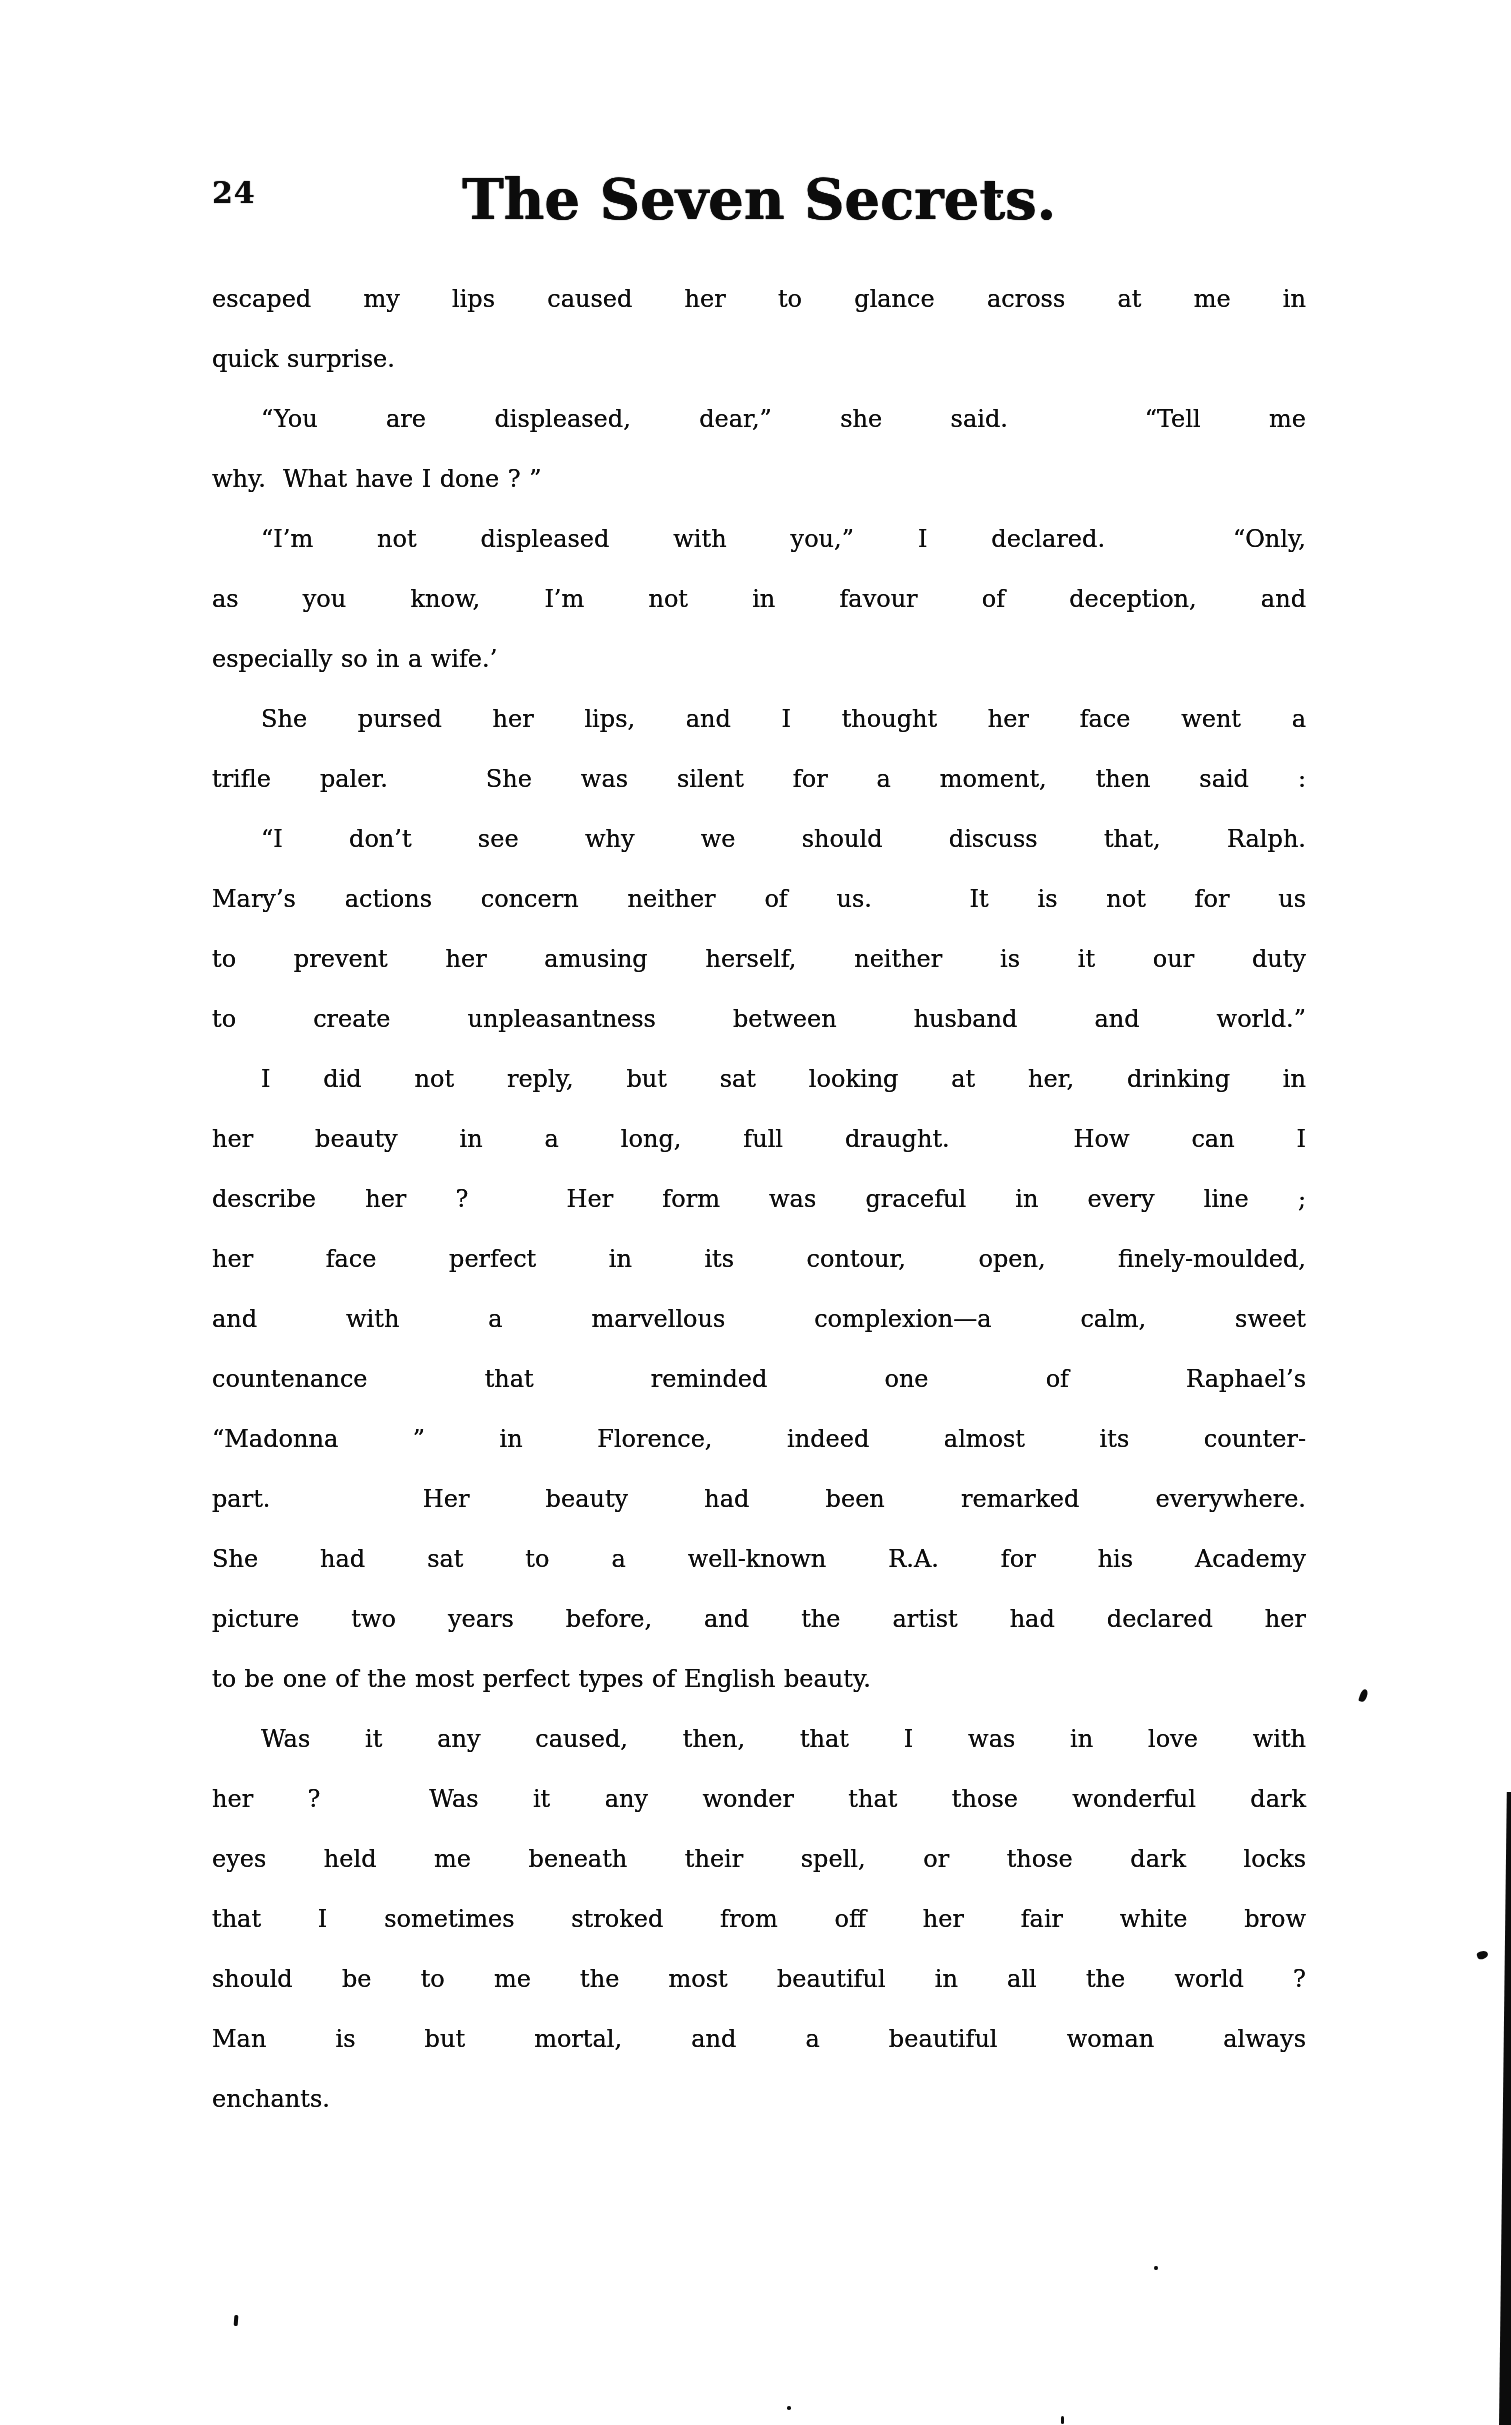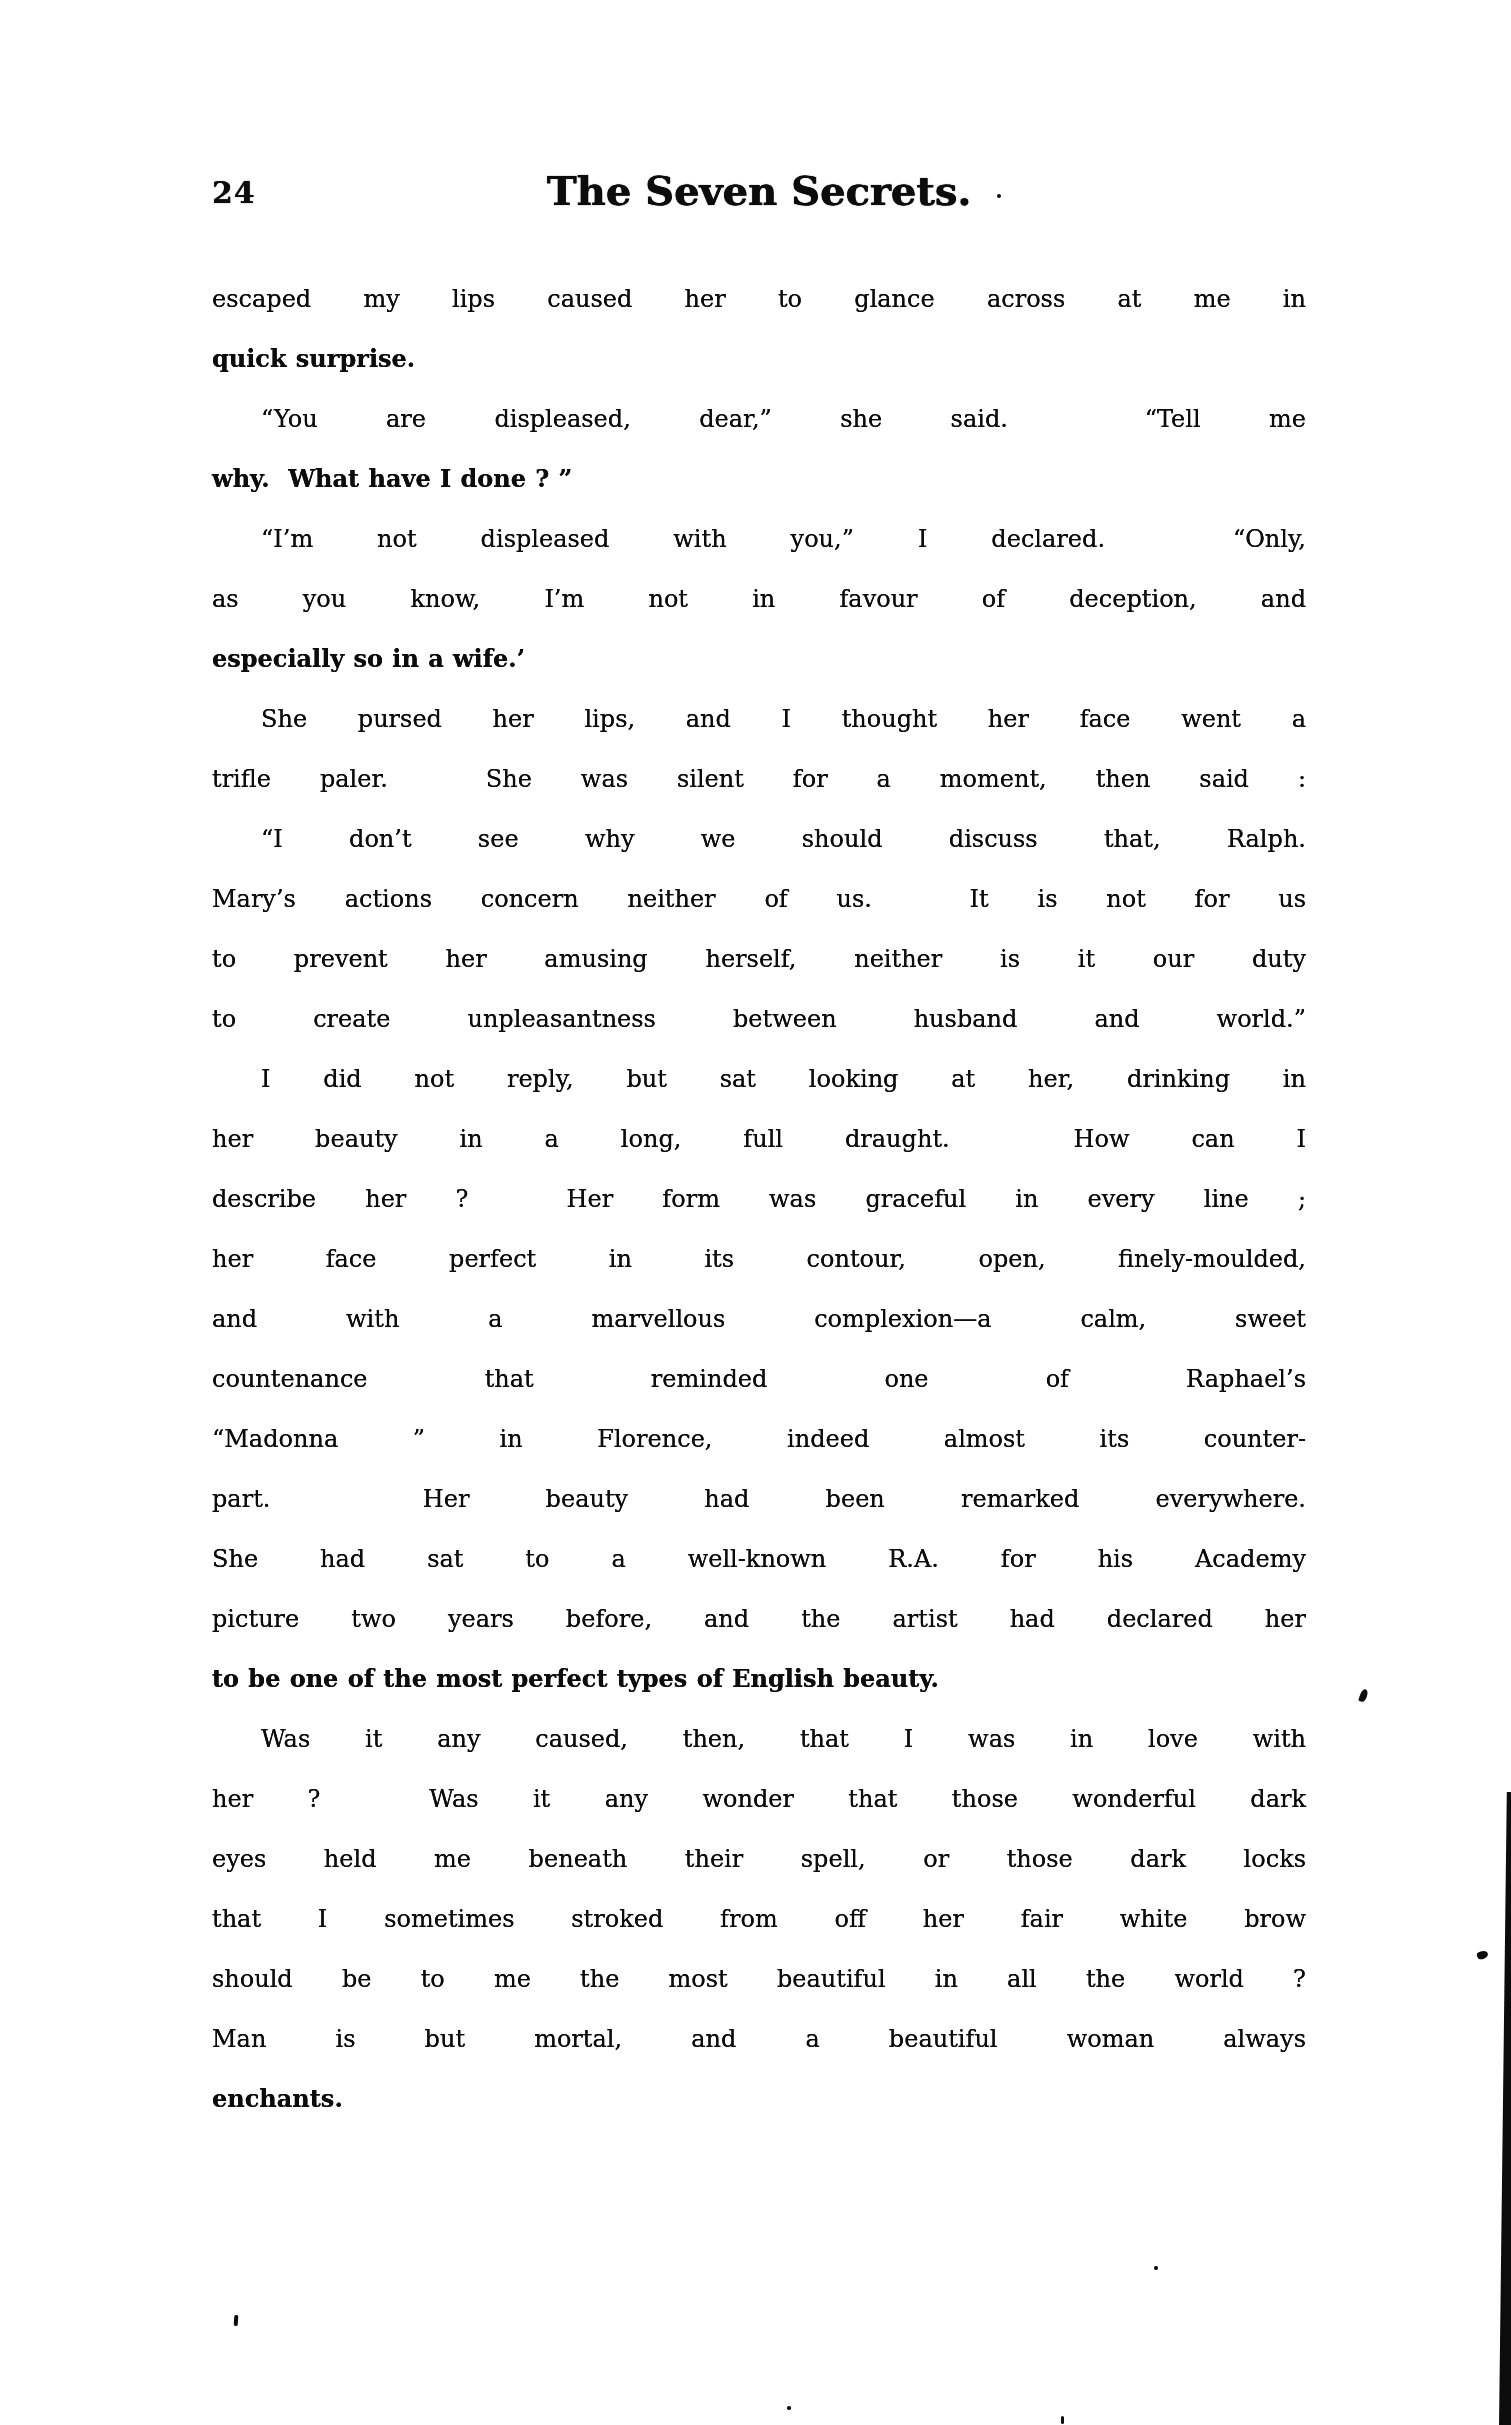--- a/index.html
+++ b/index.html
@@ -15,39 +15,39 @@
   .header{position:absolute;left:212px;top:171px;width:1094px;height:70px;}
   .page-number{
     position:absolute;left:0;top:7px;
     font-size:30px;font-weight:bold;line-height:1;
     letter-spacing:0.9px;
     text-shadow:0 0 0.9px currentColor;
   }
   .page-title{
     position:absolute;left:0;top:0;width:100%;
     text-align:center;
-    font-size:40px;font-weight:bold;line-height:1;
+    font-size:56px;font-weight:bold;line-height:1;
     letter-spacing:0px;
     text-shadow:0 0 1px currentColor, 0.5px 0 0 currentColor;
   }
   
   .page-text{
     position:absolute;left:212px;top:269px;width:1094px;
     font-size:24px;line-height:60px;
     text-shadow:0 0 0.5px currentColor;
     word-spacing:0.9px;
   }
   .line{
     height:60px;
     text-align:justify;
     text-align-last:justify;
     white-space:normal;
     overflow:visible;
   }
-  .line.last{text-align-last:left;font-weight:bold;}
+  .line.last{text-align-last:left;}
   .line.indent{text-indent:49px;}
   
   .artifact{position:absolute;background:#0c0c0c;}
   .a-title-dot{left:997px;top:194px;width:4.4px;height:4.4px;border-radius:50%;}
   .a-margin-comma{left:1360px;top:1689px;width:7px;height:13px;border-radius:70% 60% 60% 20%;transform:rotate(18deg);}
   .a-edge-fleck{left:1477px;top:1951px;width:11.4px;height:7.9px;border-radius:40% 60% 55% 50%;transform:rotate(-18deg);}
   .a-edge-strip{left:1499px;top:1792px;width:12.2px;height:634px;clip-path:polygon(64% 0,100% 0,100% 100%,0 100%);}
   .a-speck1{left:234px;top:2315px;width:4.4px;height:11.4px;border-radius:1.7px;transform:rotate(4deg);}
   .a-speck2{left:1154px;top:2266px;width:3.5px;height:4.4px;border-radius:50%;}
   .a-speck3{left:787px;top:2406px;width:3.5px;height:3.5px;border-radius:50%;}

